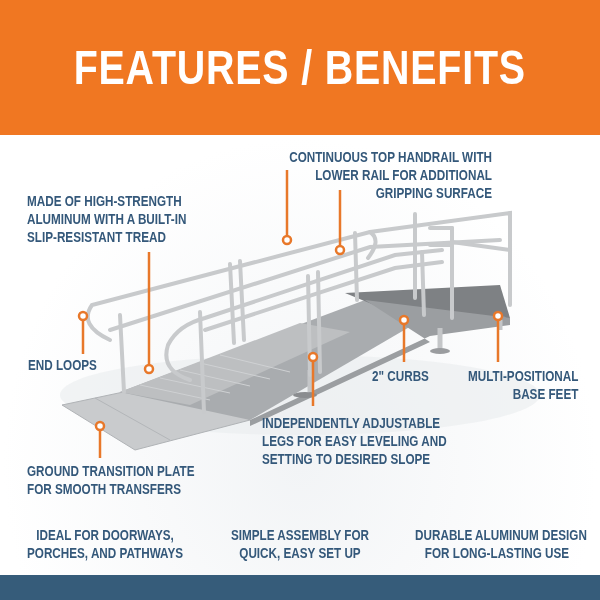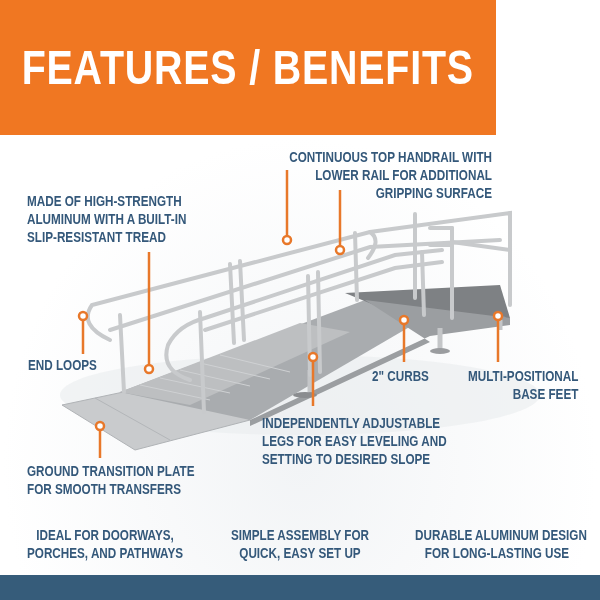--- a/index.html
+++ b/index.html
@@ -1,20 +1,20 @@
 <!DOCTYPE html>
 <html><head>
 <meta charset="utf-8">
 <style>
   * { margin: 0; padding: 0; box-sizing: border-box; }
   html, body { width: 600px; height: 600px; overflow: hidden; background: #ffffff; }
   body { position: relative; font-family: "Liberation Sans", "DejaVu Sans", sans-serif; }
 
   .header {
-    position: absolute; left: 0; top: 0; width: 496px; height: 135px;
+    position: absolute; left: 0; top: 0; width: 600px; height: 135px;
     background: #f07722;
     display: flex; align-items: center; justify-content: center;
   }
   .header-title {
     color: #ffffff; font-size: 48px; font-weight: bold;
     letter-spacing: 1px;
     transform: scaleX(0.82);
     white-space: nowrap;
   }
 

